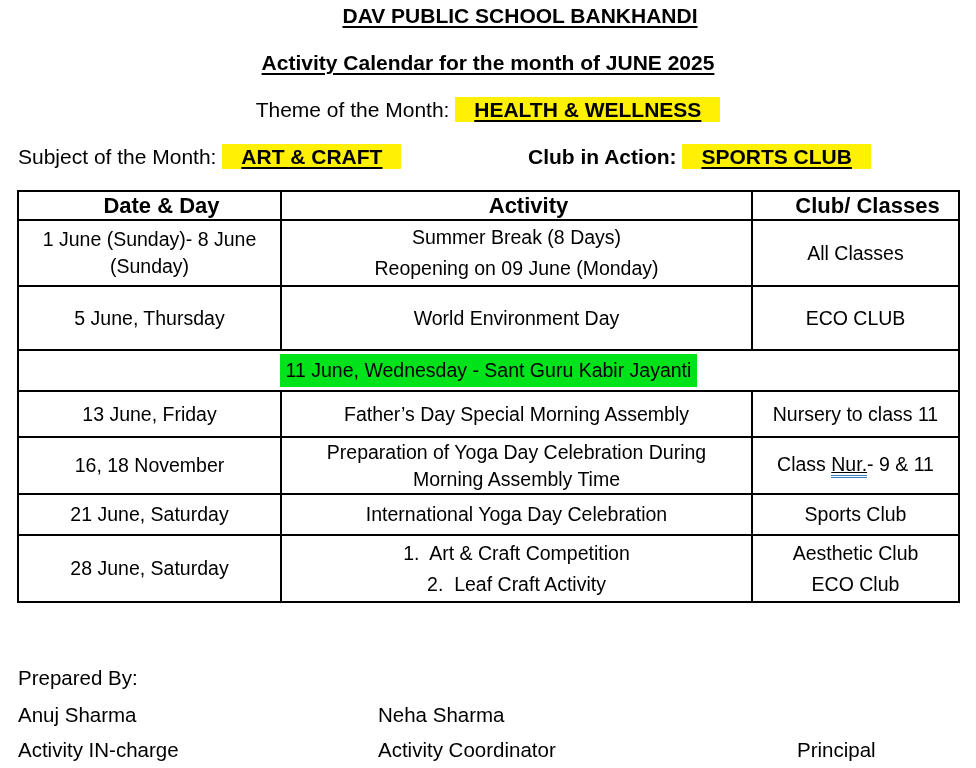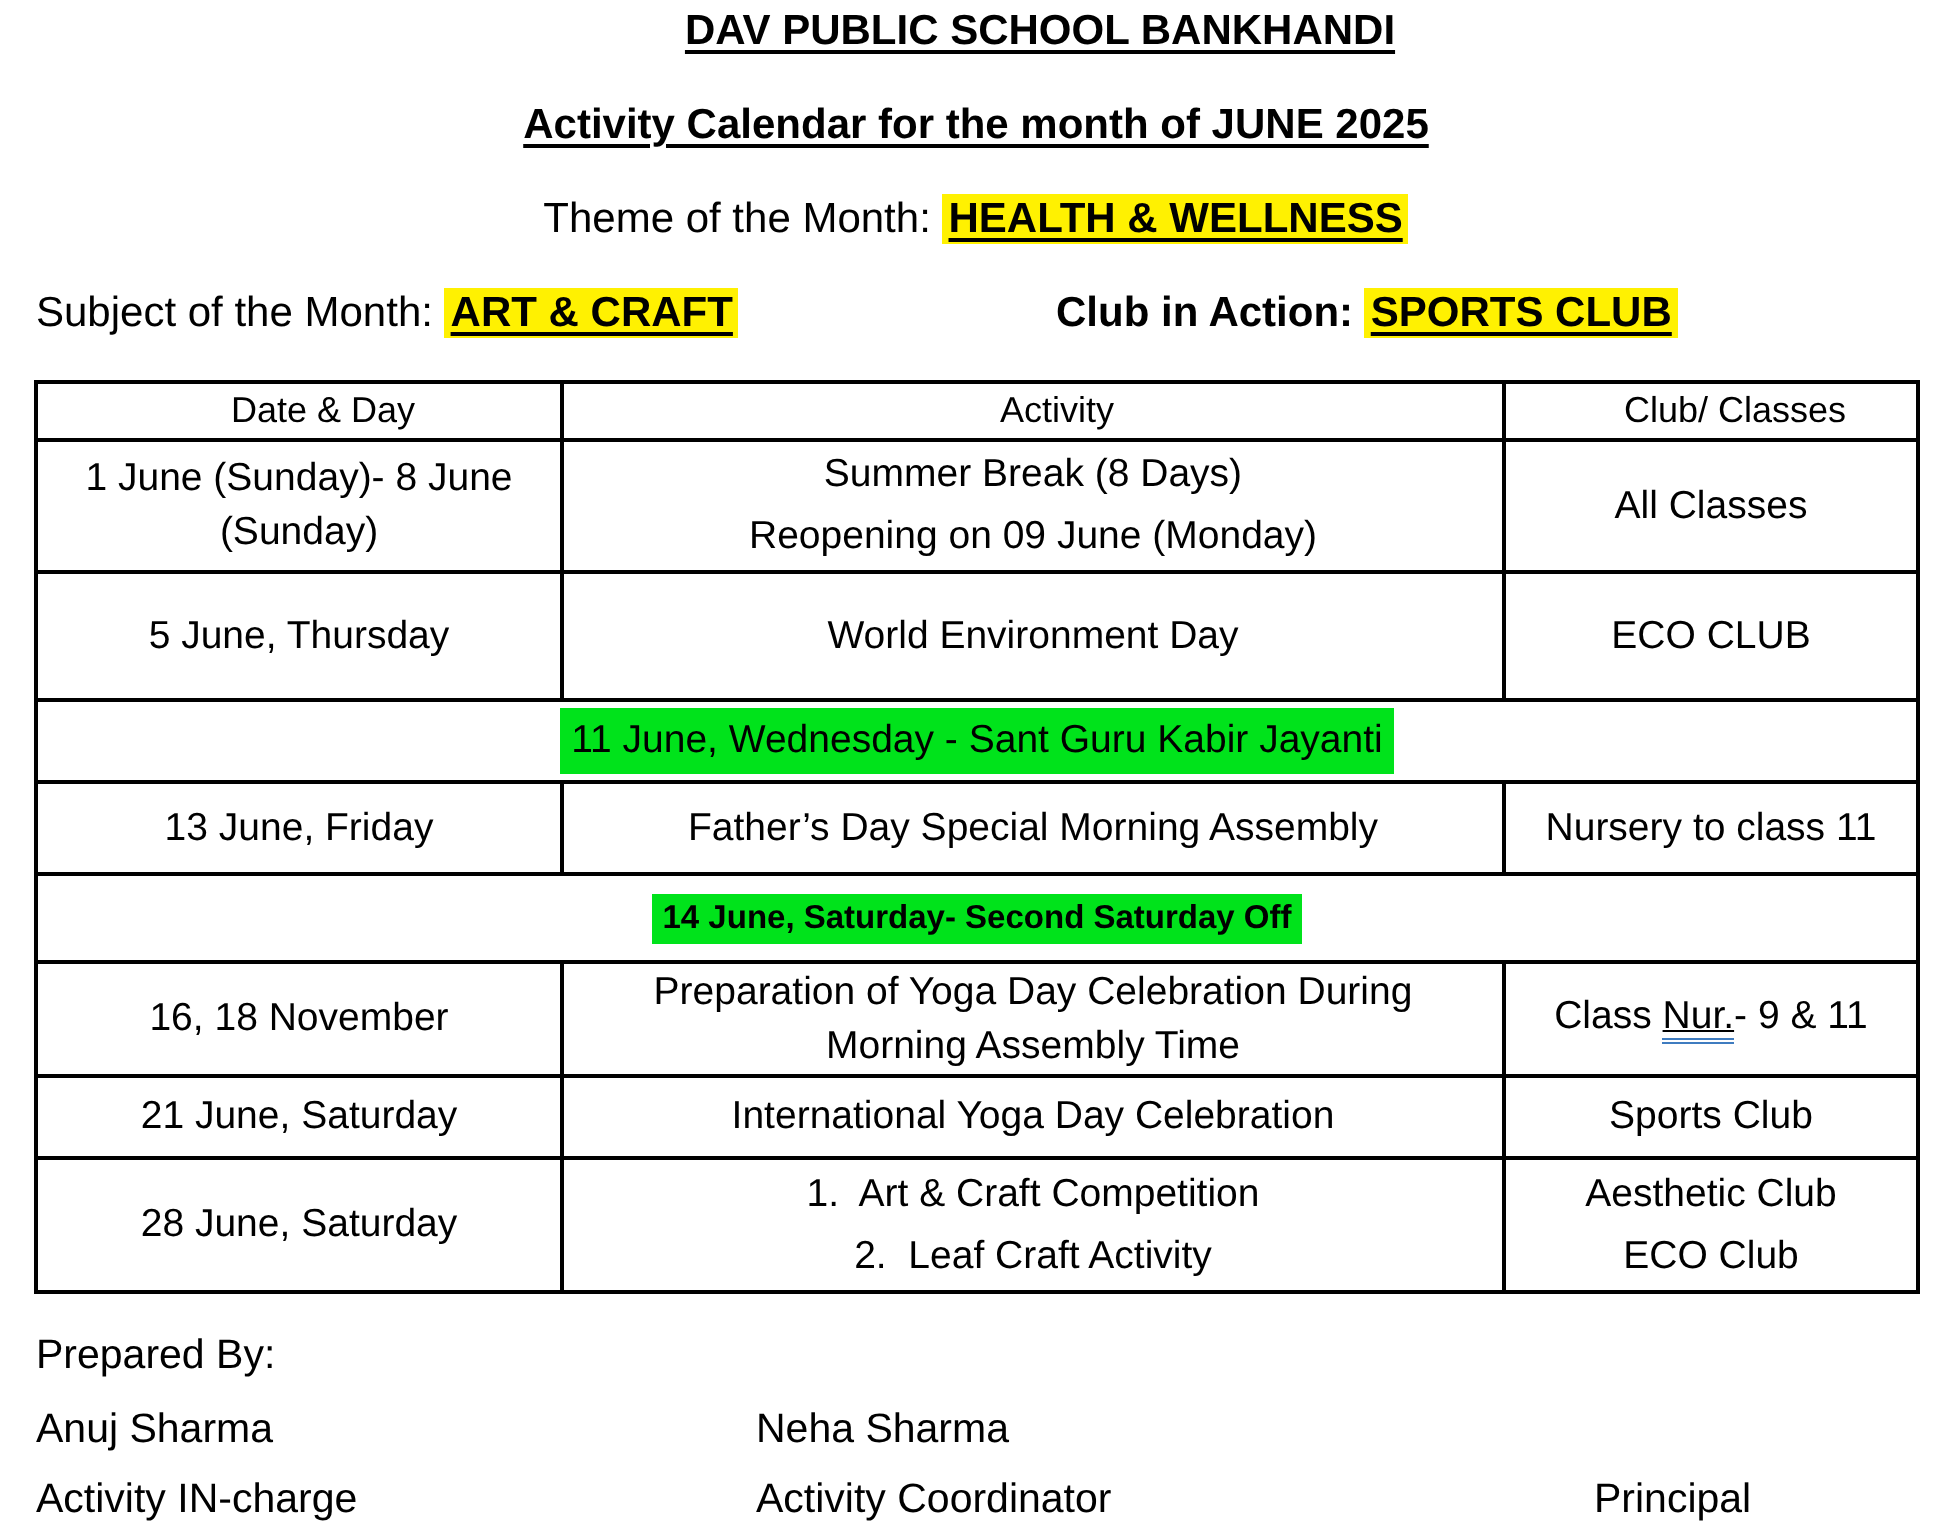--- a/index.html
+++ b/index.html
@@ -12,28 +12,28 @@
   .t1 { top:4px;padding-left:32px; }
   .t2 { top:51px; }
   .theme-line { top:98px; font-size:21px; }
   .subject-line { position:absolute; top:145px; left:0; width:100%; height:30px; font-size:21px; }
   .subject-group { position:absolute; left:18px; top:0; }
   .club-group { position:absolute; left:528px; top:0; }
   .u { text-decoration:underline; text-decoration-thickness:2px; text-underline-offset:3px; }
   .b { font-weight:bold; }
   .keep { white-space:pre-wrap; }
   .hl { background:var(--highlight-yellow); font-weight:bold; text-decoration:underline;
-        text-decoration-thickness:2px; text-underline-offset:3px; padding:1px 3px; }
+        text-decoration-thickness:2px; text-underline-offset:3px; padding:1px 19px; }
 
   
   table.cal { position:absolute; top:190px; left:17px; width:941px;
               border-collapse:collapse; table-layout:fixed; }
   .cal th, .cal td { border:2px solid #000; padding:0 4px; text-align:center;
                      font-size:19.5px; vertical-align:middle; overflow:hidden; }
-  .cal th { font-size:18px; font-weight:normal;padding-left:28px; }
+  .cal th { font-size:22px; font-weight:bold;padding-left:28px; }
   tr.hdr   { height:29px; }
   tr.r1 { height:66px; }
   tr.r2 { height:64px; }
   tr.r3 { height:41px; }
   tr.r4 { height:46px; }
   tr.r5 { height:44px; }
   tr.r6 { height:57px; }
   tr.r7 { height:41px; }
   tr.r8 { height:67px; }
   .vtop { vertical-align:top; padding-top:3px; }
@@ -117,25 +117,20 @@
           <span class="green">11 June, Wednesday - Sant Guru Kabir Jayanti</span>
         </td>
       </tr>
 
       <tr class="r4">
         <td>13 June, Friday</td>
         <td>Father’s Day Special Morning Assembly</td>
         <td class="small">Nursery to class 11</td>
       </tr>
 
-      <tr class="r5">
-        <td colspan="3" class="merged-top">
-          <span class="green-sm">14 June, Saturday- Second Saturday Off</span>
-        </td>
-      </tr>
 
       <tr class="r6">
         <td>16, 18 November</td>
         <td class="vtop small">
           <span class="line-sm">Preparation of Yoga Day Celebration During</span>
           <span class="line-sm">Morning Assembly Time</span>
         </td>
         <td class="vtop">
           <span class="keep">Class </span><span class="nur">Nur.</span><span>- 9 &amp; 11</span>
         </td>

